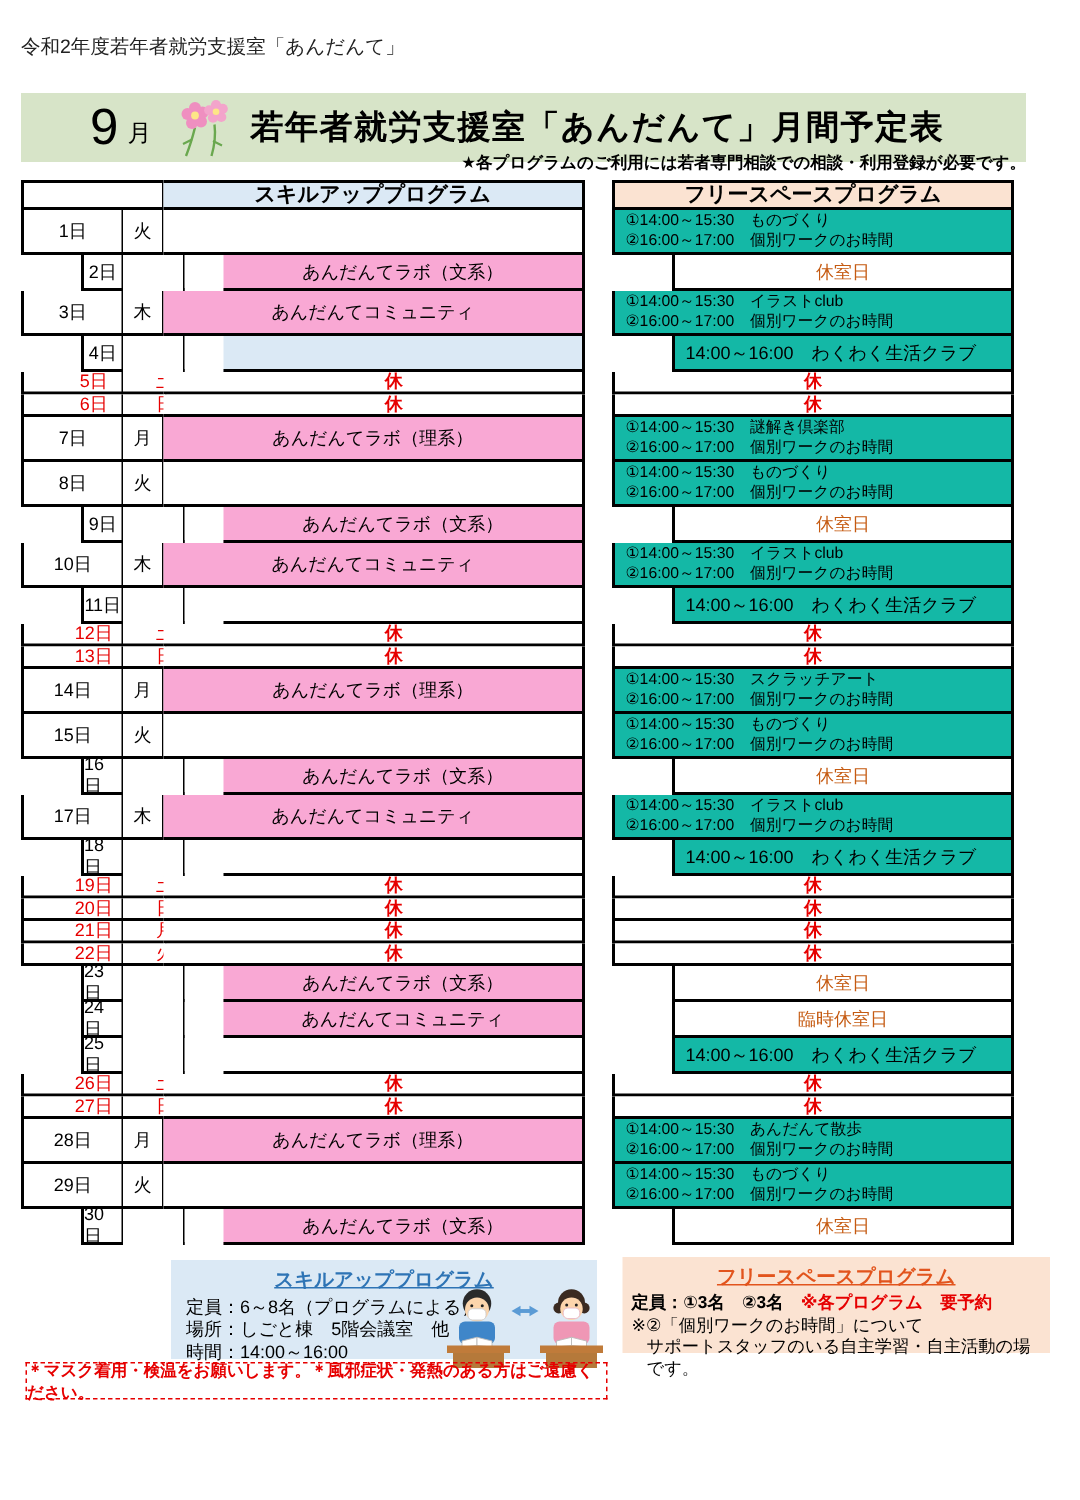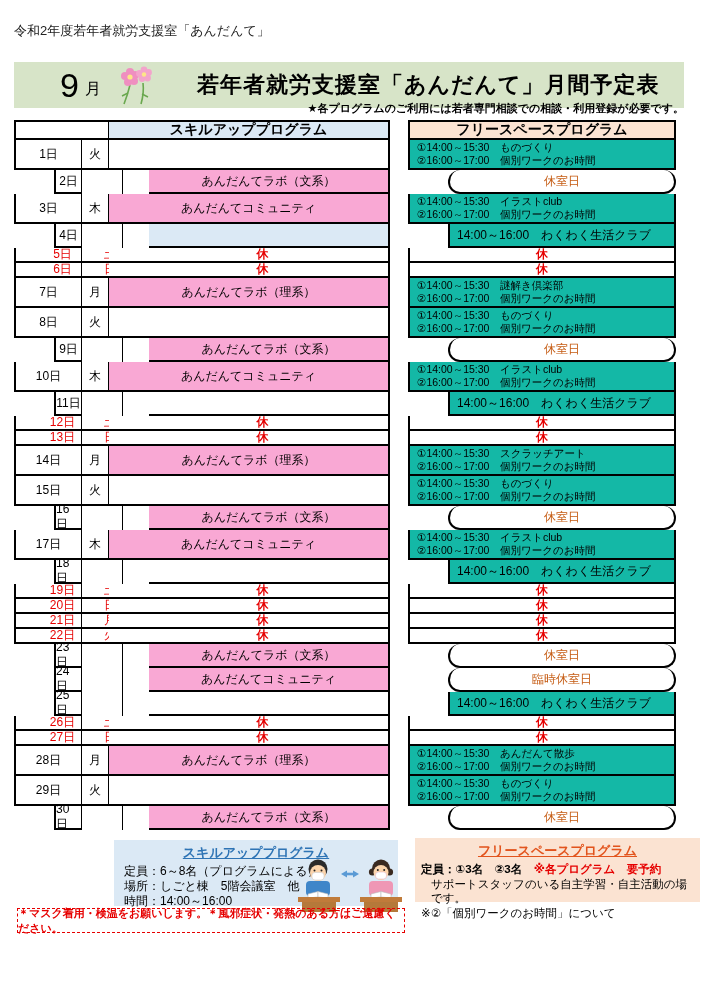--- a/index.html
+++ b/index.html
@@ -9,21 +9,21 @@
   }
   
   .fiscal-note{position:absolute;left:14px;top:22px;font-size:13px;color:#222;}
   .banner{
     position:absolute;left:14px;top:62px;width:670px;height:46px;
     background:#d7e4c8;display:flex;align-items:center;
   }
   .month-num{font-size:34px;margin-left:46px;letter-spacing:2px;}
   .month-unit{font-size:16px;margin-left:4px;margin-top:8px;}
   .banner-flower{margin-left:16px;margin-top:2px;}
-  .banner-title{font-size:22px;font-weight:700;margin-left:42px;letter-spacing:1px;}
+  .banner-title{font-size:22px;font-weight:700;margin-left:12px;letter-spacing:1px;}
   .reg-note{
     position:absolute;left:14px;top:101px;width:670px;text-align:right;
     font-size:11px;font-weight:700;
   }
   
   .grid{
     position:absolute;left:14px;top:120px;
     display:grid;grid-template-columns:68px 27px 281px 18px 268px;
   }
   .cell{
@@ -47,21 +47,21 @@
     border-left:2px solid #000;border-right:2px solid #000;
     flex-direction:column;align-items:flex-start;justify-content:center;padding-left:7px;
   }
   .red{color:#e60000;}
   .skill-program{background:#f9a8d4;}
   .skill-blank-filled{background:#dbe9f5;}
   .skill-rest{color:#e60000;font-weight:700;}
   .free-dual{background:#14b8a6;font-size:10.5px;line-height:13px;}
   .free-single{background:#14b8a6;}
   .free-rest{color:#e60000;font-weight:700;align-items:center;padding-left:0;}
-  .free-closed{color:#c55a11;align-items:center;padding-left:0;border-radius:12px;}
+  .free-closed{color:#c55a11;align-items:center;padding-left:0;}
   
   .skill-box{
     position:absolute;left:114px;top:840px;width:284px;height:66px;
     background:#dbe9f5;box-sizing:border-box;padding:4px 0 0 0;font-size:12px;
   }
   .skill-box-title{
     text-align:center;color:#2e74b5;font-weight:700;font-size:13px;
     text-decoration:underline;margin-bottom:2px;
   }
   .skill-box-line{padding-left:10px;line-height:15px;}
@@ -434,17 +434,17 @@
     <path d="M73 38 L83 35.5 L83 41 L73 42 Z" fill="#ffffff" stroke="#bbbbbb" stroke-width="0.6"></path>
     <path d="M93 38 L83 35.5 L83 41 L93 42 Z" fill="#ffffff" stroke="#bbbbbb" stroke-width="0.6"></path>
     <rect x="62" y="41" width="42" height="5" fill="#c07b3a"></rect>
     <rect x="66" y="46" width="34" height="10" fill="#b5793a"></rect>
   </svg>
 </div>
 
 <div class="free-box">
   <div class="free-box-title">フリースペースプログラム</div>
   <div class="free-box-line"><b>定員：①3名　②3名</b>　<span class="free-box-red">※各プログラム　要予約</span></div>
+  <div class="free-box-line">※②「個別ワークのお時間」について</div>
   <div class="free-box-line free-box-indent">サポートスタッフのいる自主学習・自主活動の場です。</div>
-  <div class="free-box-line">※②「個別ワークのお時間」について</div>
 </div>
 
 <div class="mask-note">＊マスク着用・検温をお願いします。＊風邪症状・発熱のある方はご遠慮ください。</div>
 
 </body></html>

